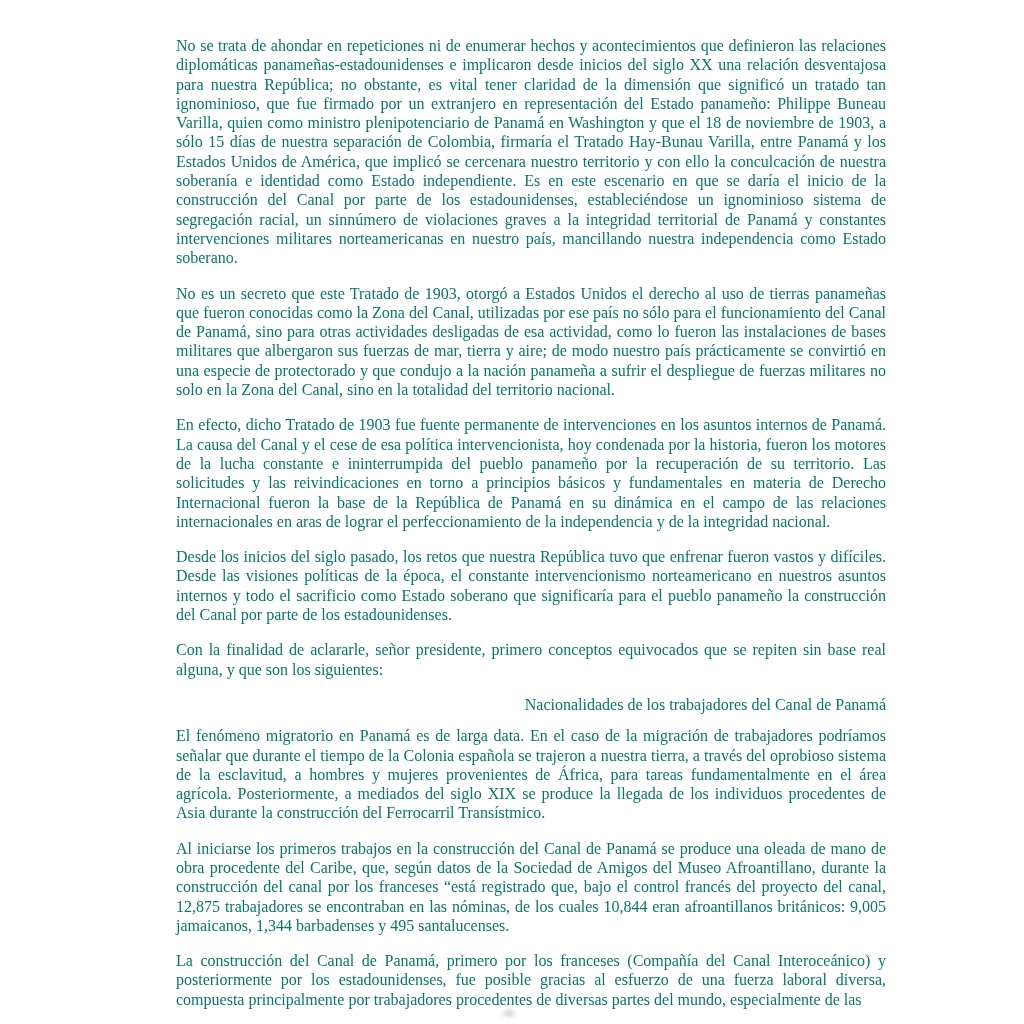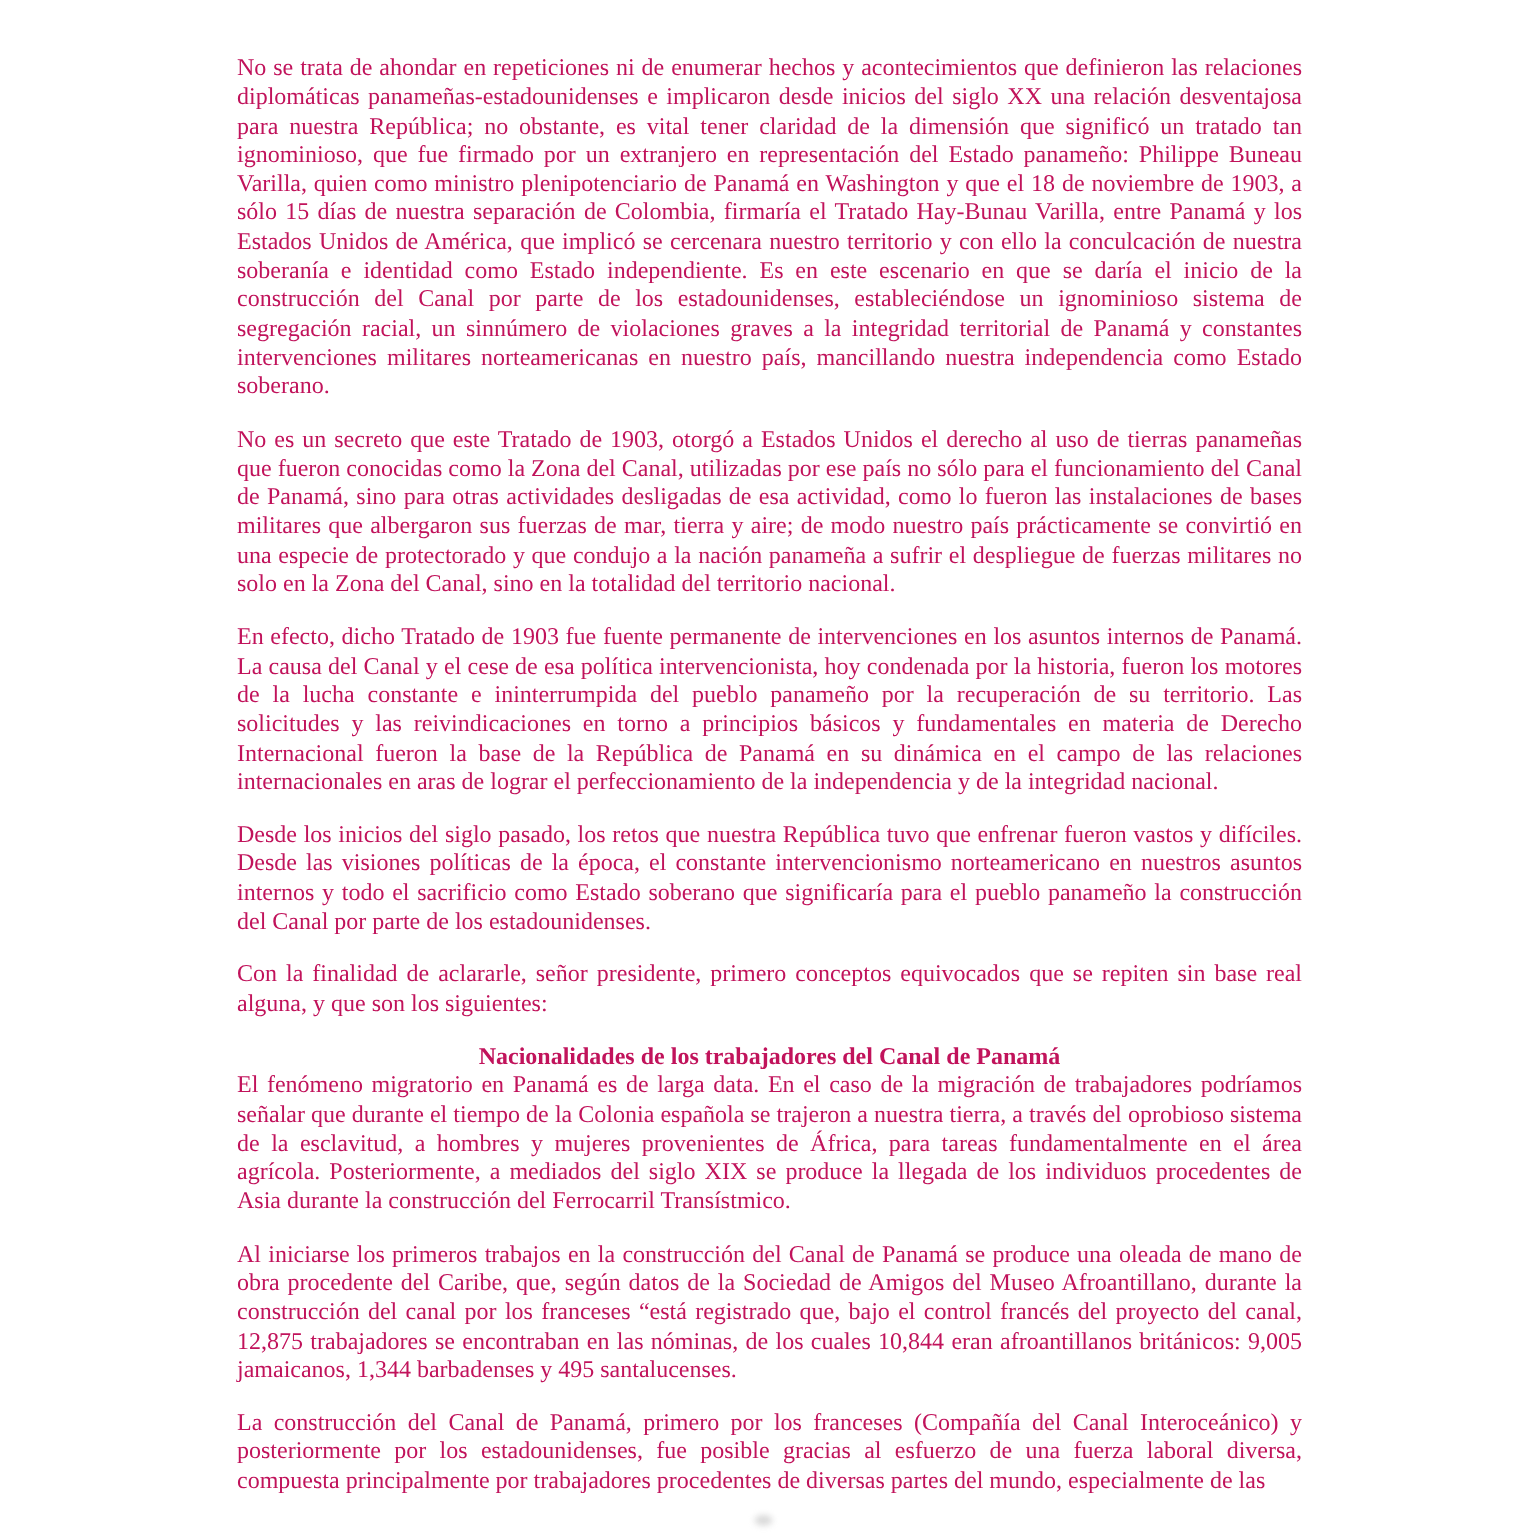--- a/index.html
+++ b/index.html
@@ -14,43 +14,43 @@
     position: relative;
     font-family: "Liberation Serif", "DejaVu Serif", serif;
   }
   .page {
     position: absolute;
     inset: 0;
     background: #ffffff;
   }
   .text-block {
     position: absolute;
-    left: 158px;
+    left: 176px;
     top: 36px;
     width: 710px;
-    color: #be185d;
+    color: #0f766e;
     font-size: 16px;
     line-height: 19.3px;
     text-align: justify;
     
     filter: blur(0.3px) contrast(1.05);
   }
   .para {
     margin: 0 0 16px 0;
     padding: 0;
   }
   .heading {
     margin: 0;
     padding: 0;
     font-size: 16px;
-    font-weight: bold;
-    text-align: center;
+    font-weight: normal;
+    text-align: right;
   }
   .para.after-heading {
-    margin-top: 0;
+    margin-top: 12px;
   }
   .para.last {
     margin-bottom: 0;
   }
   
   .smudge {
     position: absolute;
     left: 503px;
     top: 1010px;
     width: 12px;

